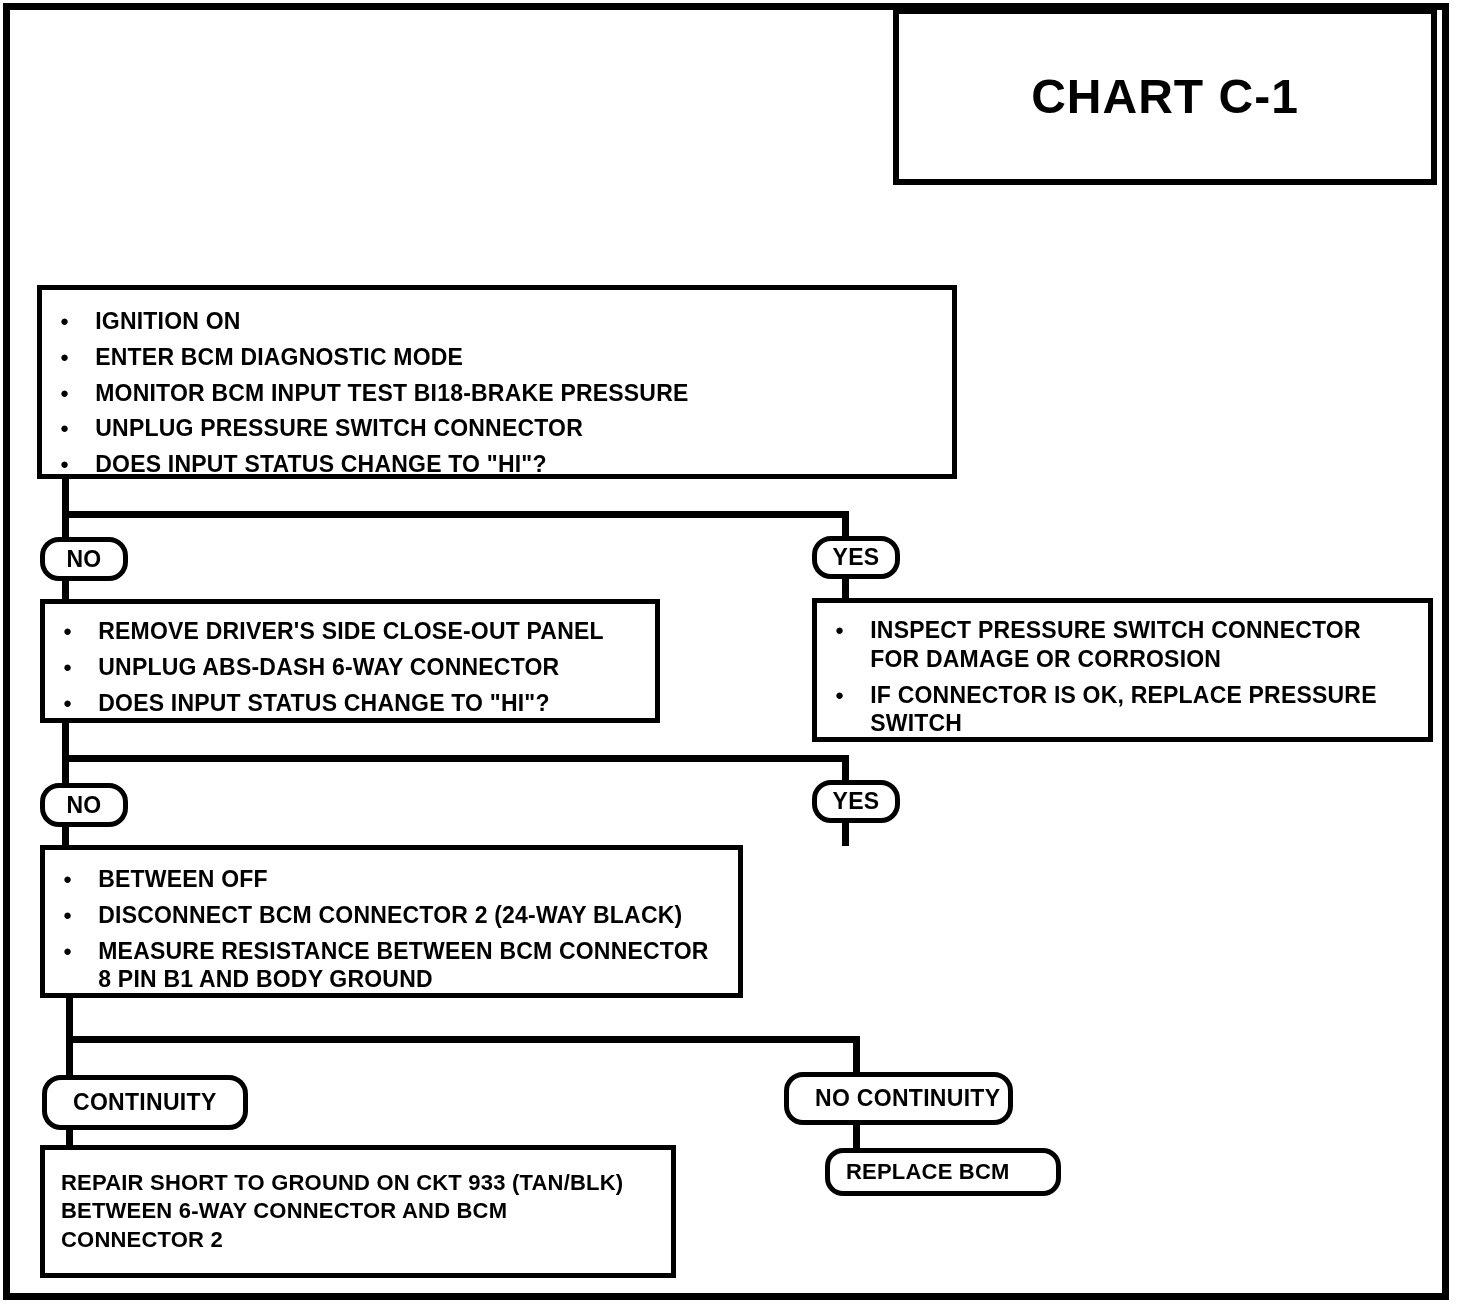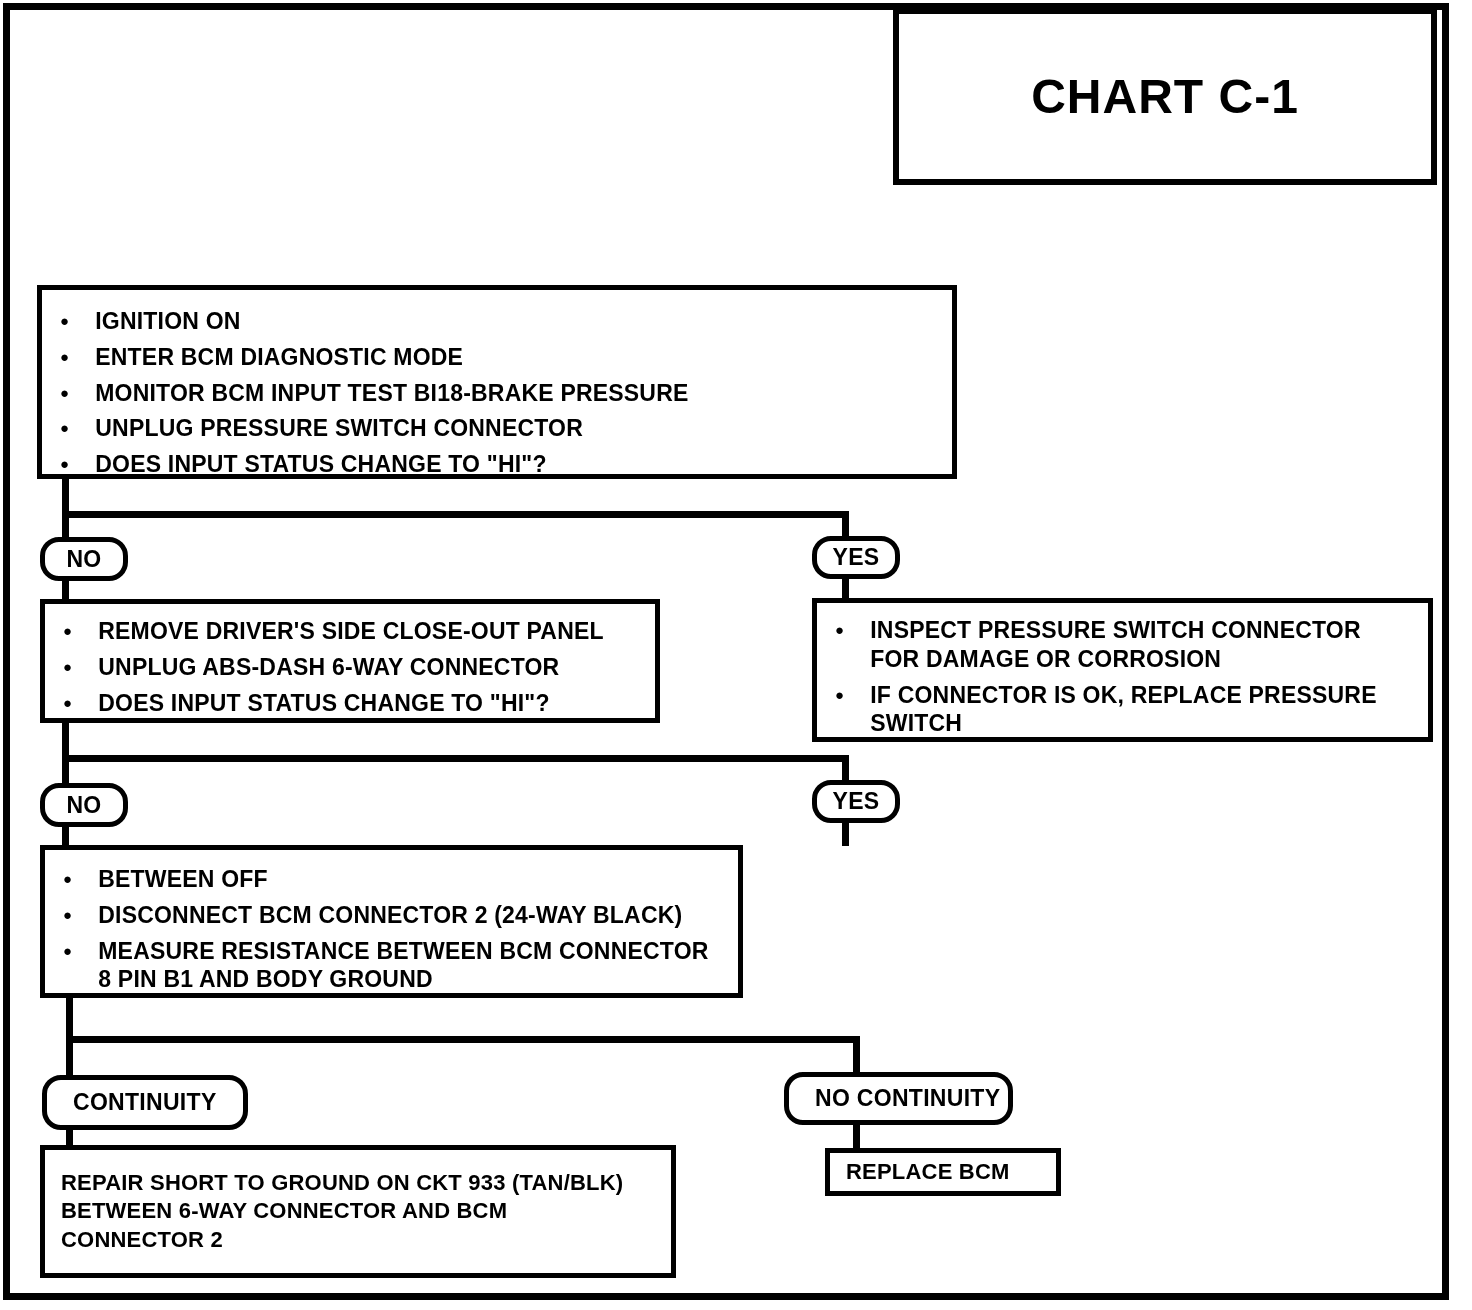--- a/index.html
+++ b/index.html
@@ -98,21 +98,21 @@
   .b-yes1       { left: 812px; top: 536px;  width: 88px;  height: 43px; }
   .b-step2      { left: 40px;  top: 599px;  width: 620px; height: 124px; padding-top: 6px; }
   .b-inspect    { left: 812px; top: 598px;  width: 621px; height: 144px; padding-top: 6px; }
   .b-no2        { left: 40px;  top: 783px;  width: 88px;  height: 44px; }
   .b-yes2       { left: 812px; top: 780px;  width: 88px;  height: 43px; }
   .b-step3      { left: 40px;  top: 845px;  width: 703px; height: 153px; padding-top: 8px; }
   .b-repairred  { left: 812px; top: 845px;  width: 544px; height: 100px; }
   .b-cont       { left: 42px;  top: 1075px; width: 206px; height: 55px; }
   .b-nocont     { left: 784px; top: 1072px; width: 229px; height: 53px; }
   .b-repairtan  { left: 40px;  top: 1145px; width: 636px; height: 133px; }
-  .b-replacebcm { left: 825px; top: 1148px; width: 236px; height: 48px; }
+  .b-replacebcm { left: 825px; top: 1148px; width: 236px; height: 48px; border-radius: 18px; }
 
   
   .line {
     position: absolute;
     background: #000000;
   }
   .l-v1  { left: 62px;  top: 478px;  width: 7px;   height: 60px; }
   .l-h1  { left: 62px;  top: 511px;  width: 787px; height: 7px; }
   .l-v1r { left: 842px; top: 511px;  width: 7px;   height: 26px; }
   .l-s1l { left: 62px;  top: 580px;  width: 7px;   height: 20px; }

